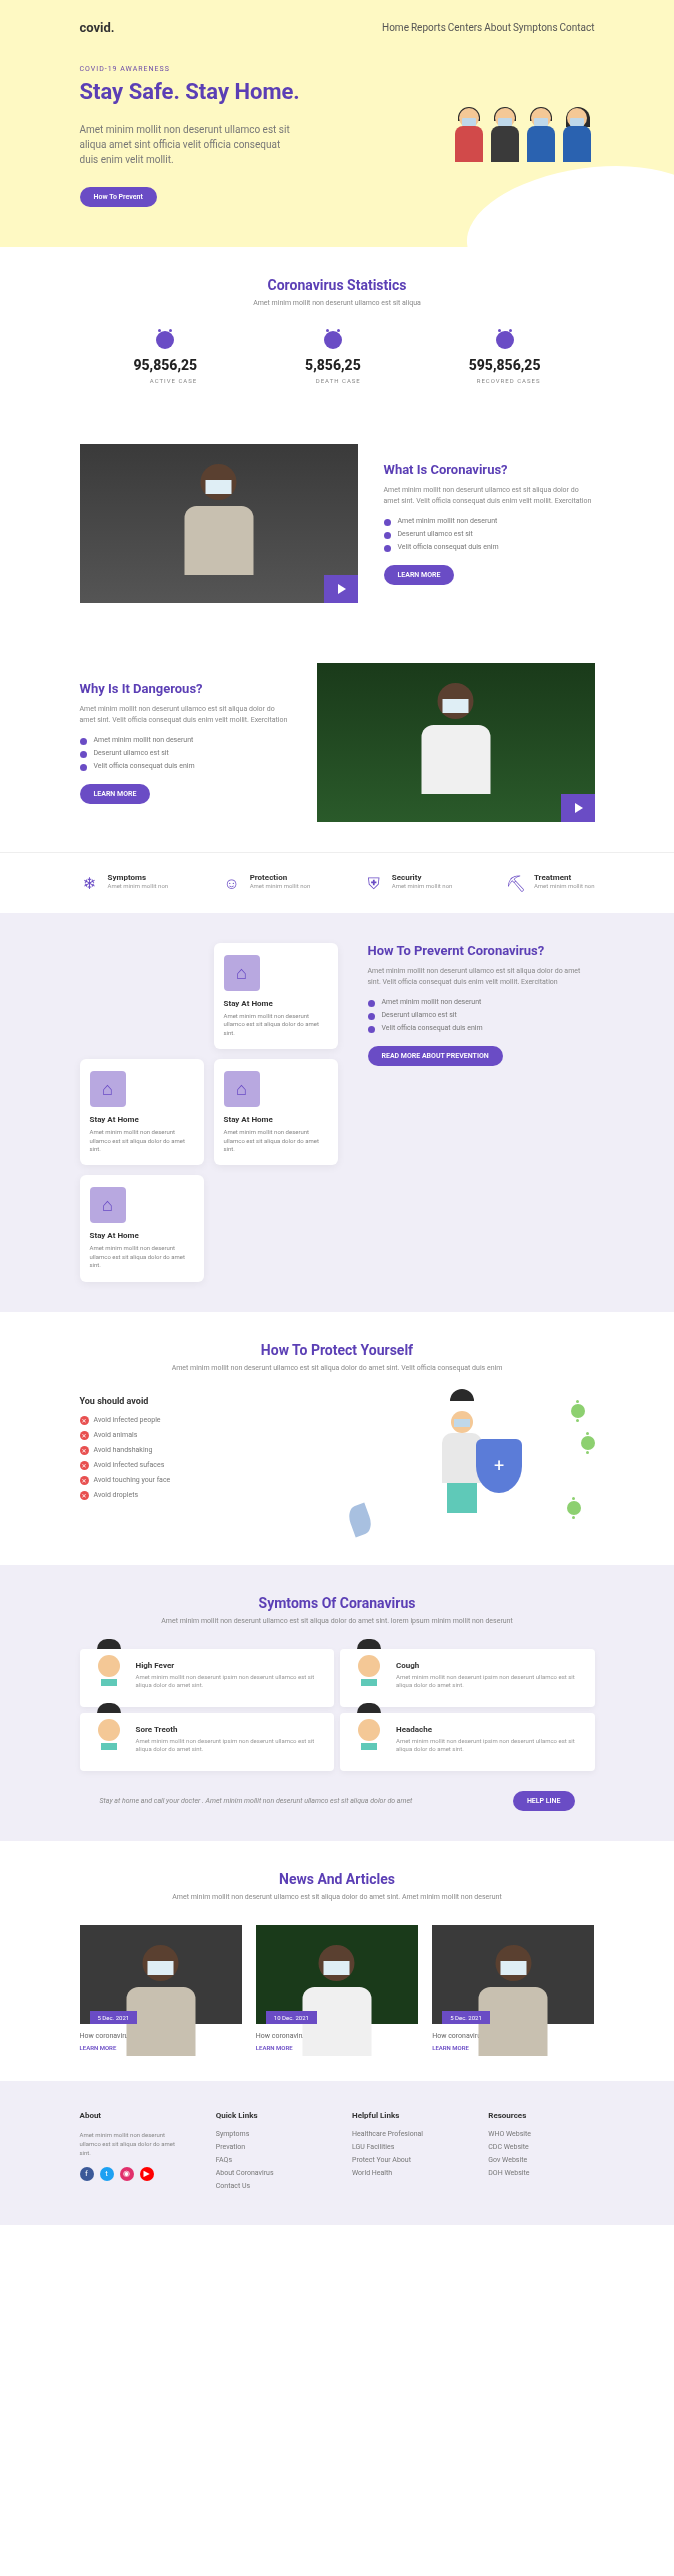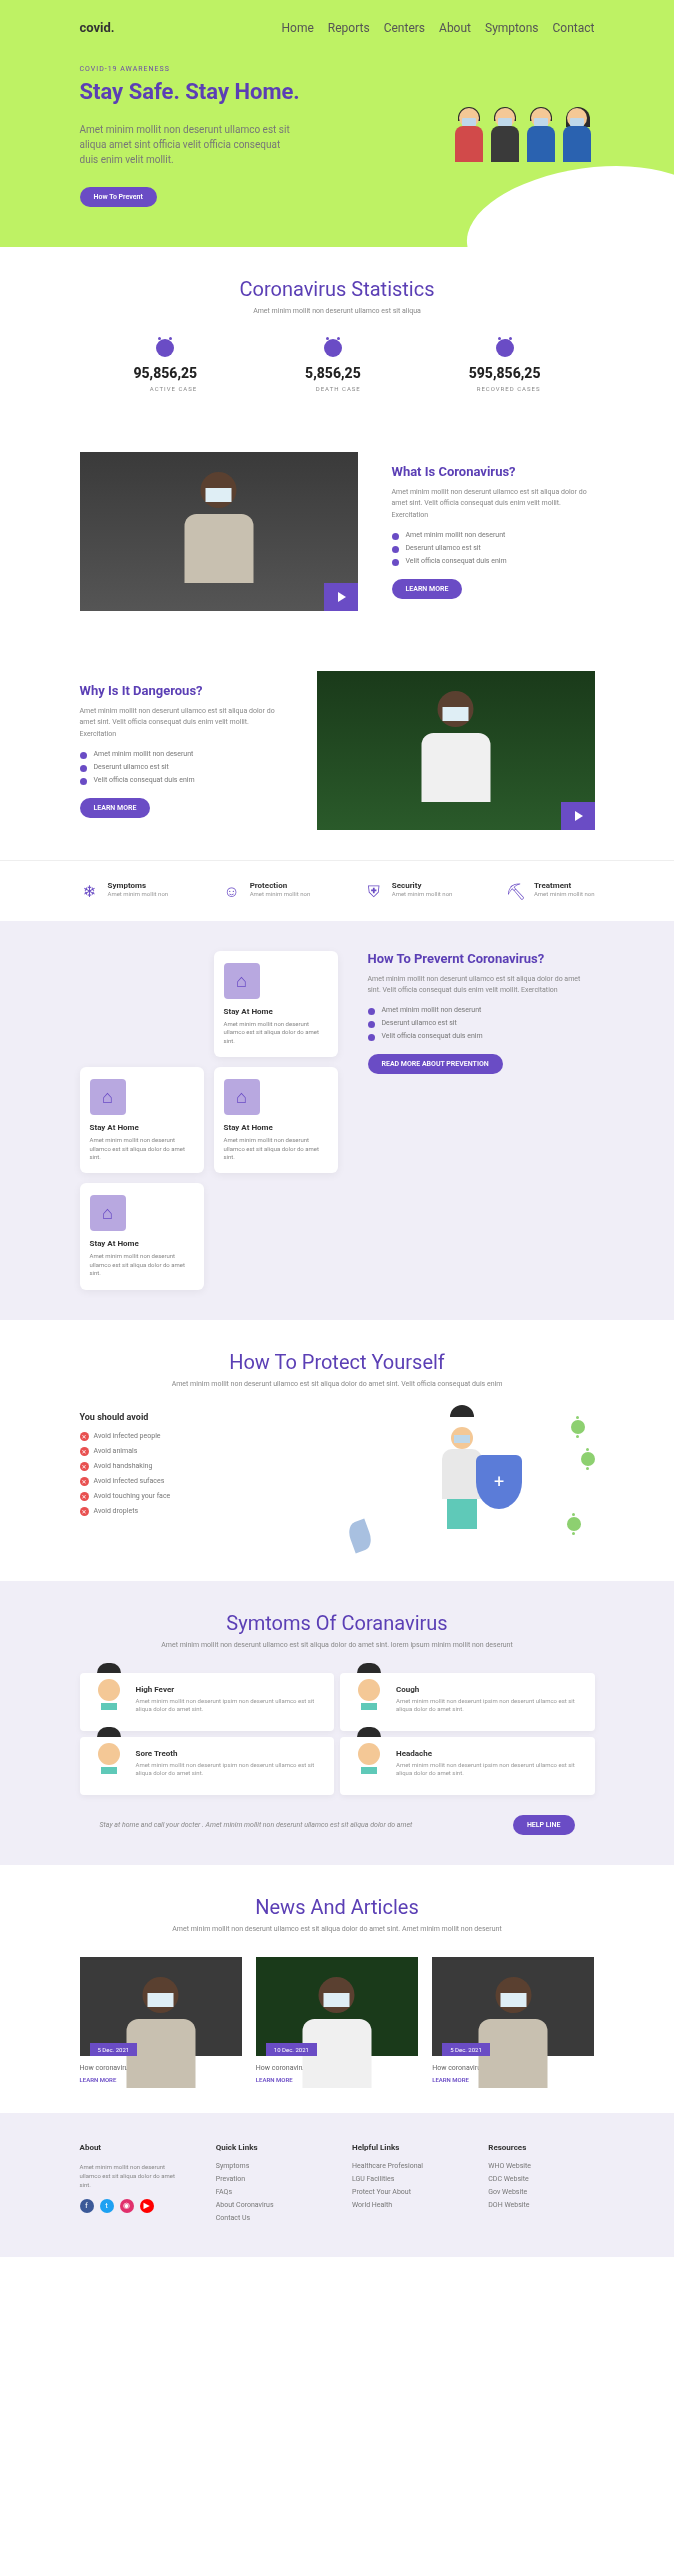--- a/index.html
+++ b/index.html
@@ -1,55 +1,55 @@
 <!DOCTYPE html>
 <html><head>
 <meta charset="utf-8">
 <style>
 *{margin:0;padding:0;box-sizing:border-box;font-family:-apple-system,BlinkMacSystemFont,"Segoe UI",Roboto,sans-serif}
 body{background:#fff;color:#333;font-size:9px}
 .container{max-width:555px;margin:0 auto;padding:0 20px}
 
-.hero{background:#bef264;padding:20px 9px 0;position:relative;overflow:hidden}
+.hero{background:#fef9c3;padding:20px 9px 0;position:relative;overflow:hidden}
 .hero::after{content:"";position:absolute;bottom:-40px;right:-40px;width:248px;height:119px;background:#fff;border-radius:50% 50% 0 0;transform:rotate(-8deg)}
 .nav{display:flex;justify-content:space-between;align-items:center;margin-bottom:30px}
 .logo{font-size:13px;font-weight:700}
-.nav-links{display:flex;gap:14px;font-size:12px;color:#555}
+.nav-links{display:flex;gap:2px;font-size:10px;color:#555}
 .nav-links span{cursor:pointer}
 .hero-content{display:flex;justify-content:space-between;align-items:center;padding-bottom:40px}
 .hero-text .eyebrow{font-size:7px;color:#6b4ba8;letter-spacing:1px;margin-bottom:6px}
 .hero-text h1{font-size:22px;font-weight:700;color:#5b3fb5;margin-bottom:18px}
 .hero-text p{font-size:10px;color:#777;line-height:1.5;max-width:218px;margin-bottom:20px}
 .btn{display:inline-block;background:#6a4cc5;color:#fff;font-size:7px;padding:6px 14px;border-radius:14px;cursor:pointer;font-weight:600}
 .hero-illustration{display:flex;gap:-4px;position:relative;z-index:1}
 .person{width:36px;height:56px;position:relative}
 .head{width:20px;height:20px;border-radius:50%;background:#f4c896;position:absolute;top:0;left:8px}
 .hair{width:22px;height:14px;border-radius:12px 12px 0 0;position:absolute;top:-1px;left:7px;background:#2a2a2a}
 .mask{width:14px;height:8px;background:#bfd8ea;position:absolute;top:10px;left:11px;border-radius:1px}
 .body-shape{width:28px;height:36px;position:absolute;top:18px;left:4px;border-radius:8px 8px 0 0}
 .person.p1 .body-shape{background:#d14a4a}
 .person.p2 .body-shape{background:#3a3a3a}
 .person.p3 .body-shape{background:#2a62b0}
 .person.p4 .body-shape{background:#2a62b0}
 .person.p4 .hair{width:24px;height:20px}
 
 .stats{text-align:center;padding:30px 0}
-.section-title{font-size:20px;font-weight:400;color:#5b3fb5;margin-bottom:6px}
+.section-title{font-size:14px;font-weight:700;color:#5b3fb5;margin-bottom:6px}
 .section-sub{font-size:7px;color:#888;margin-bottom:24px}
 .stats-grid{display:flex;justify-content:space-around}
 .stat{text-align:right}
 .stat-icon{width:18px;height:18px;background:#6a4cc5;border-radius:50%;margin:0 auto 8px;position:relative}
 .stat-icon::before,.stat-icon::after{content:"";position:absolute;width:3px;height:3px;background:#6a4cc5;border-radius:50%}
 .stat-icon::before{top:-2px;left:2px}
 .stat-icon::after{top:-2px;right:2px}
 .stat-value{font-size:14px;font-weight:800;color:#222;margin-bottom:4px}
 .stat-label{font-size:6px;color:#888;letter-spacing:1px;text-transform:uppercase}
 
 .info-section{padding:30px 0}
-.info-row{display:flex;gap:34px;align-items:center}
+.info-row{display:flex;gap:26px;align-items:center}
 .info-media{width:278px;height:159px;background:#2a2a2a;position:relative;flex-shrink:0}
 .info-media.m1{background:linear-gradient(#3a3a3a,#555)}
 .info-media.m2{background:linear-gradient(#1a3a1a,#2a5a2a)}
 .media-person{width:89px;height:119px;position:absolute;left:50%;top:20px;transform:translateX(-50%)}
 .media-head{width:36px;height:36px;border-radius:50%;background:#5a4030;margin:0 auto 4px}
 .media-mask{width:26px;height:14px;background:#dfeef5;margin:-24px auto 12px;position:relative}
 .media-body{width:69px;height:69px;background:#c8c0b0;border-radius:12px 12px 0 0;margin:0 auto}
 .m2 .media-body{background:#f0f0f0}
 .play{position:absolute;bottom:0;right:0;width:34px;height:28px;background:#6a4cc5;display:flex;align-items:center;justify-content:center}
 .play::after{content:"";border-left:8px solid #fff;border-top:5px solid transparent;border-bottom:5px solid transparent;margin-left:2px}

